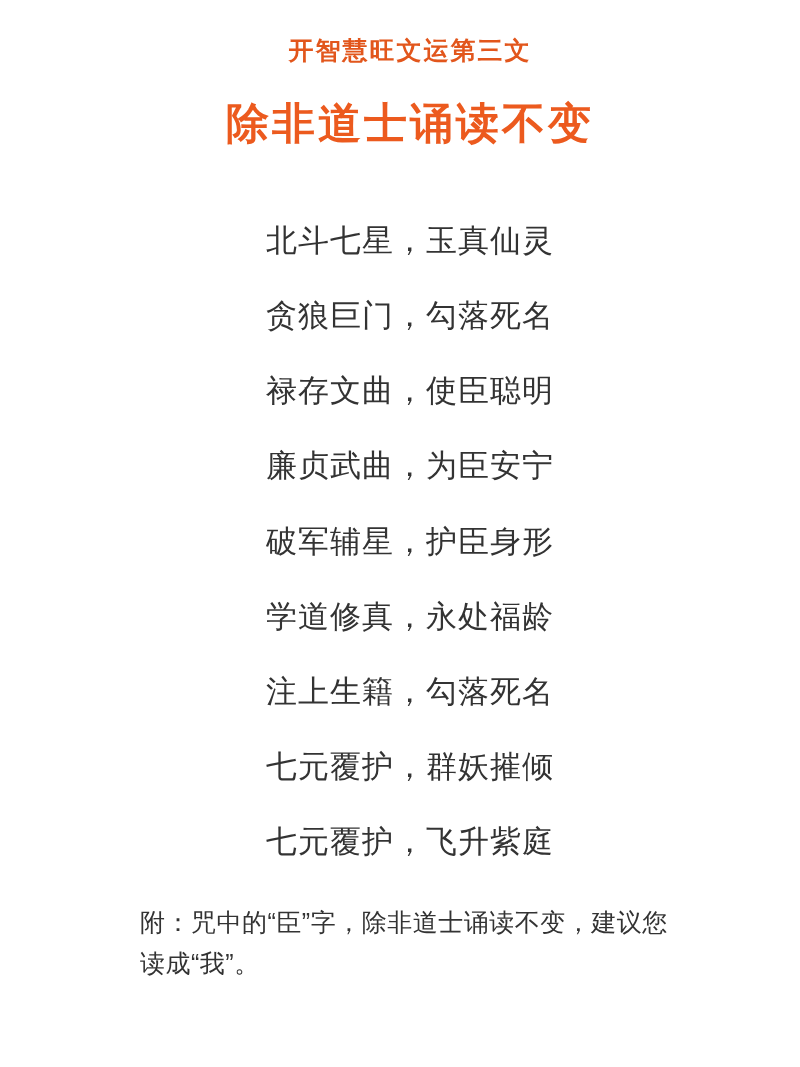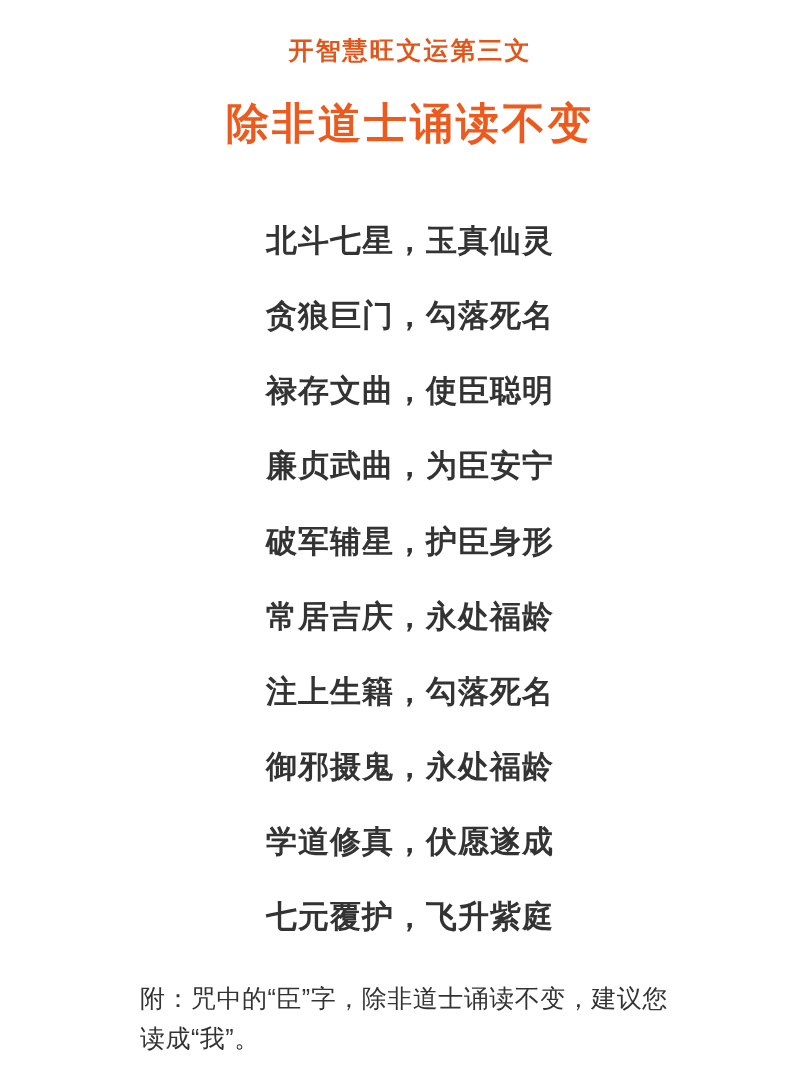--- a/index.html
+++ b/index.html
@@ -38,21 +38,20 @@
     color: #ec5a1e;
     margin-top: 28px;
     text-align: center;
   }
   .verses {
     margin-top: 40px;
     display: flex;
     flex-direction: column;
     align-items: center;
     width: 100%;
-    font-weight: bold;
   }
   .verse {
     font-size: 31px;
     letter-spacing: 1px;
     color: #333333;
     line-height: 1.2;
     margin-bottom: 38px;
     text-align: center;
     white-space: pre;
   }
@@ -75,22 +74,21 @@
   <div class="subtitle">开智慧旺文运第三文</div>
 
   <h1 class="title">除非道士诵读不变</h1>
 
   <div class="verses">
     <div class="verse">北斗七星，玉真仙灵</div>
     <div class="verse">贪狼巨门，勾落死名</div>
     <div class="verse">禄存文曲，使臣聪明</div>
     <div class="verse">廉贞武曲，为臣安宁</div>
     <div class="verse">破军辅星，护臣身形</div>
-    <div class="verse">常居吉庆，永处福龄</div>
+    <div class="verse">学道修真，永处福龄</div>
     <div class="verse">注上生籍，勾落死名</div>
-    <div class="verse">御邪摄鬼，永处福龄</div>
-    <div class="verse">学道修真，伏愿遂成</div>
+    <div class="verse">七元覆护，群妖摧倾</div>
     <div class="verse">七元覆护，飞升紫庭</div>
   </div>
 
   <div class="note">附：咒中的“臣”字，除非道士诵读不变，建议您读成“我”。</div>
 
 </div>
 
 </body></html>

